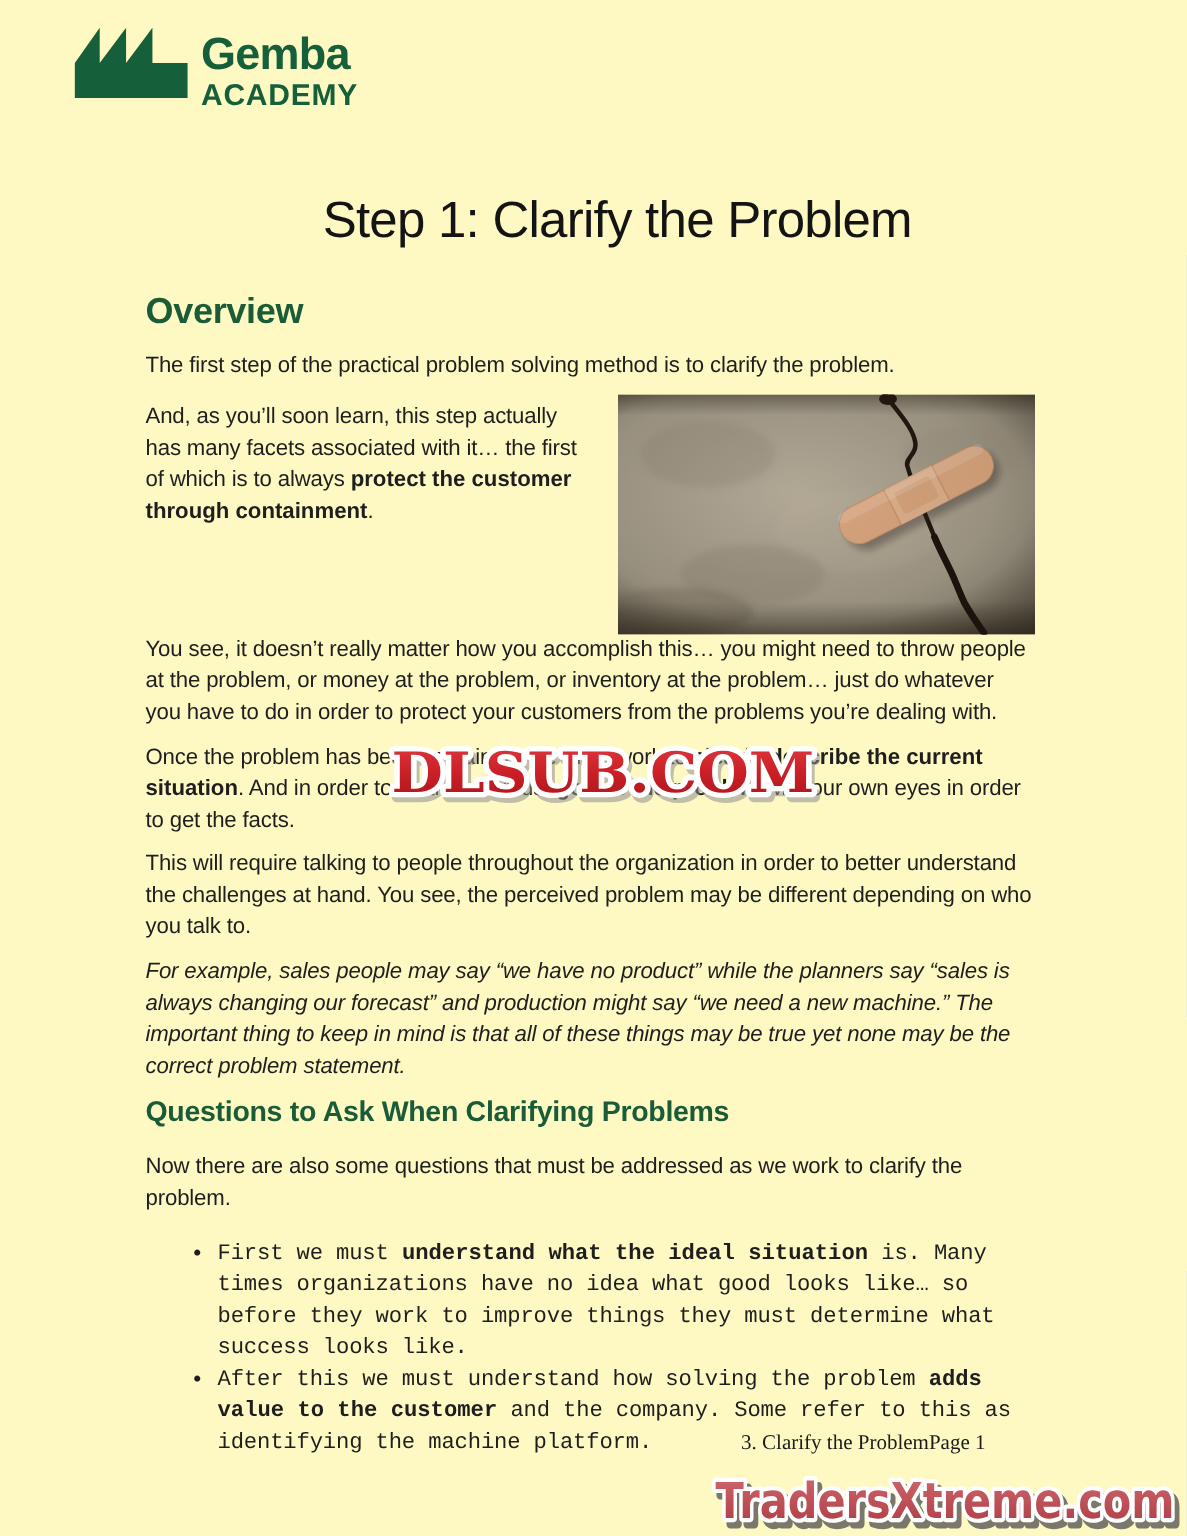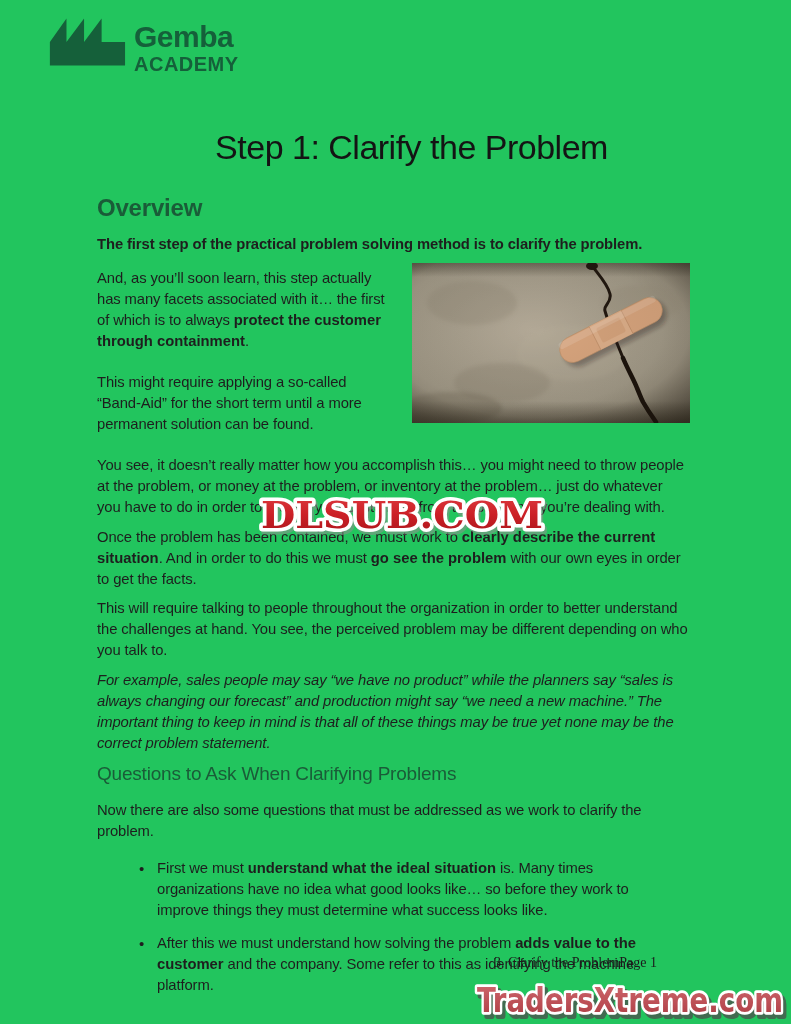--- a/index.html
+++ b/index.html
@@ -1,47 +1,47 @@
 <!DOCTYPE html>
 <html><head>
 <meta charset="utf-8">
 <style>
   html,body{margin:0;padding:0;background:#e8e8e8;}
-  .page{position:relative;width:791px;height:1024px;background:#22c55e;overflow:hidden;
+  .page{position:relative;width:791px;height:1024px;background:#fef9c3;overflow:hidden;
         font-family:"Liberation Sans",sans-serif;color:#1e1e1e;margin:0 auto;}
   
   .logo{position:absolute;left:45px;top:14px;display:flex;align-items:flex-start;gap:7px;}
   .logo-text{display:flex;flex-direction:column;line-height:1;padding-top:8px;}
   .logo-name{font-size:30px;font-weight:bold;color:#15603a;letter-spacing:-0.5px;}
   .logo-sub{font-size:20px;font-weight:bold;color:#15603a;letter-spacing:0.5px;margin-top:2px;}
   
   .wm-top{position:absolute;top:3px;right:2px;}
   .wm-mid{position:absolute;left:252px;top:488px;z-index:5;}
   .wm-bottom{position:absolute;top:976px;right:0px;z-index:5;}
   
   .title{position:absolute;top:128px;left:16px;width:100%;text-align:center;
          font-size:34px;letter-spacing:-0.5px;color:#141414;}
   
   .content{position:absolute;left:97px;top:192px;width:593px;font-size:14.8px;
            line-height:21px;letter-spacing:-0.1px;}
   h2.green{font-size:24px;font-weight:bold;color:#1a5c38;margin:5px 0 16px 0;letter-spacing:-0.2px;}
-  h2.green2{font-size:19px;font-weight:normal;color:#1a5c38;margin:0 0 16px 0;letter-spacing:-0.2px;}
+  h2.green2{font-size:19px;font-weight:bold;color:#1a5c38;margin:0 0 16px 0;letter-spacing:-0.2px;}
   .content p{margin:0;}
-  .p1{margin-bottom:8px !important;font-weight:bold;}
+  .p1{margin-bottom:8px !important;}
   .media-row{display:flex;gap:8px;align-items:flex-start;margin-bottom:0;}
   .media-text{width:307px;padding-top:5px;}
   .media-text p{margin:0 12px 20px 0;}
   .photo{width:278px;height:160px;flex:0 0 auto;}
   .p4{margin-bottom:9px !important;}
   .p5wrap{position:relative;margin-bottom:8px;}
   .p6{margin-bottom:9px !important;}
   .p7{margin-bottom:9px !important;font-style:italic;}
   .p8{margin-bottom:16px !important;}
   ul.qlist{margin:0;padding:0 0 0 30px;list-style:none;}
-  ul.qlist li{position:relative;padding-left:18px;margin:12px;}
+  ul.qlist li{position:relative;padding-left:18px;margin:0;font-family:Liberation Mono, monospace;}
   ul.qlist li::before{content:"•";position:absolute;left:0;top:0;font-size:15px;}
   b{font-weight:bold;letter-spacing:0;}
   
   .footer{position:absolute;left:97px;top:955px;width:593px;display:flex;
           justify-content:flex-end;font-family:"Liberation Serif",serif;
           font-size:14px;color:#1b1b1b;}
   .footer-right{margin-right:33px;}
 </style>
 </head>
 <body>
@@ -61,21 +61,20 @@
 
   <div class="title">Step 1: Clarify the Problem</div>
 
   <div class="content">
     <h2 class="green">Overview</h2>
     <p class="p1">The first step of the practical problem solving method is to clarify the problem.</p>
 
     <div class="media-row">
       <div class="media-text">
         <p><span>And, as you’ll soon learn, this step actually has many facets associated with it… the first of which is to always </span><b>protect the customer through containment</b><span>.</span></p>
-        <p><span>This might require applying a so-called “Band-Aid” for the short term until a more permanent solution can be found.</span></p>
       </div>
 
       <svg class="photo" viewBox="0 0 278 160">
         <defs>
           <radialGradient id="conc" cx="42%" cy="42%" r="80%">
             <stop offset="0%" stop-color="#b2a896"></stop>
             <stop offset="60%" stop-color="#a29a88"></stop>
             <stop offset="100%" stop-color="#7b7363"></stop>
           </radialGradient>
           <radialGradient id="vig" cx="45%" cy="42%" r="78%">

